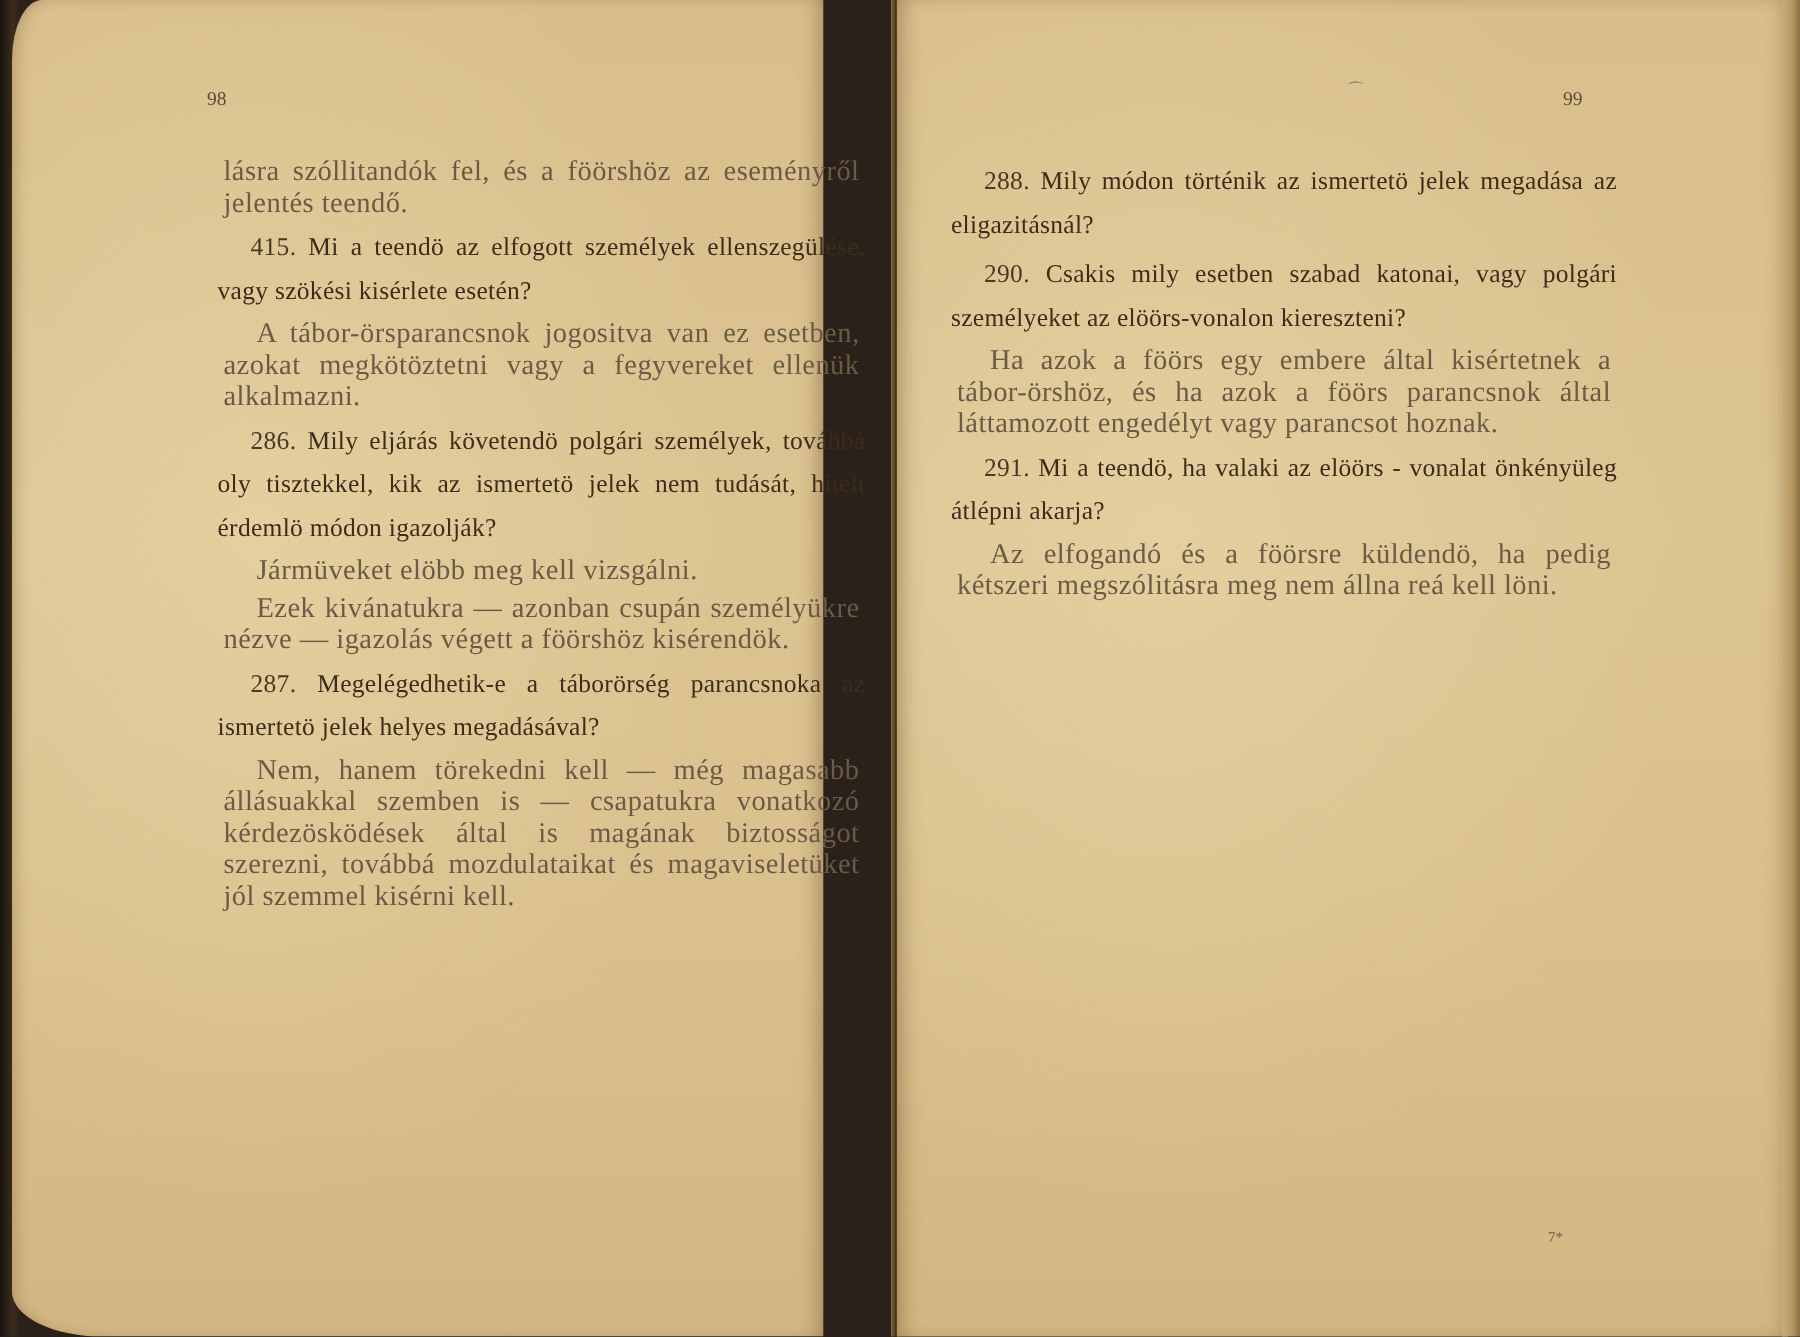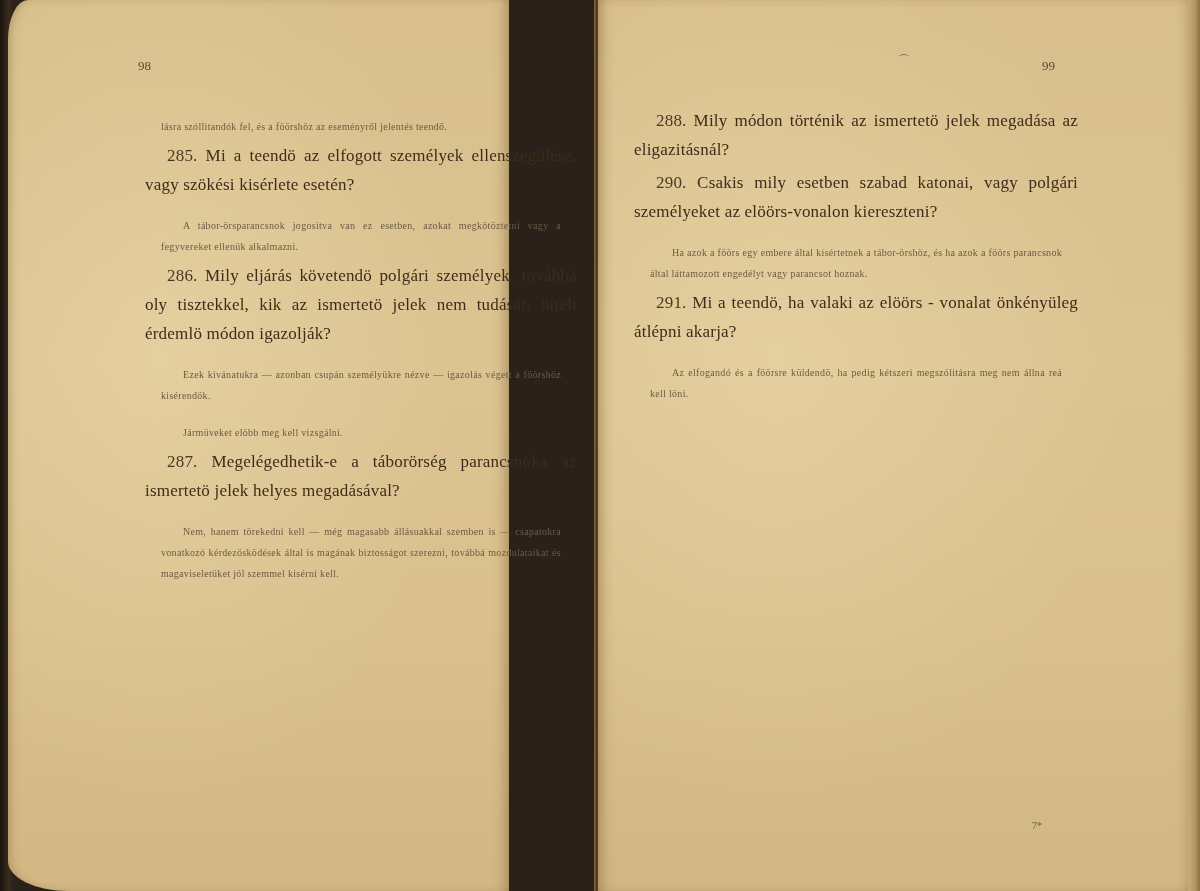--- a/index.html
+++ b/index.html
@@ -11,21 +11,21 @@
   .spread {
     position: absolute; left: 0; top: 0; width: 1200px; height: 891px;
   }
   .page {
     position: absolute; top: 0; height: 891px;
     background:
       radial-gradient(ellipse at 30% 40%, rgba(255,240,200,0.25), rgba(0,0,0,0) 60%),
       linear-gradient(180deg, #d8bf8c 0%, #dcc492 40%, #d9c08d 70%, #d2b783 100%);
   }
   .page.left {
-    left: 8px; width: 501px;
+    left: 8px; width: 541px;
     border-top-left-radius: 20px 40px;
     border-bottom-left-radius: 60px 30px;
     box-shadow: inset -10px 0 14px -8px rgba(90,60,20,0.45), inset 8px 0 10px -6px rgba(90,60,20,0.3);
   }
   .page.right {
     left: 598px; width: 594px;
     box-shadow: inset 10px 0 14px -8px rgba(90,60,20,0.45), inset -10px 0 12px -6px rgba(110,80,40,0.35);
   }
   .gutter {
     position: absolute; left: 594px; top: 0; width: 6px; height: 891px;
@@ -48,22 +48,22 @@
   .sig { position: absolute; left: 434px; top: 820px; font-size: 10px; color: #6a5a46; }
 
   .text {
     position: absolute; top: 100px;
     color: #3f2f1e;
   }
   .page.left .text { left: 137px; width: 432px; }
   .page.right .text { left: 36px; width: 444px; top: 102px; }
 
   .answer {
-    font-size: 10px; line-height: 21px; color: #6b5a45;
-    text-align: justify; margin: 16px;
+    font-size: 19px; line-height: 21px; color: #6b5a45;
+    text-align: justify; margin: 4px;
     letter-spacing: 0.3px;
   }
   .answer.indent { text-indent: 22px; }
   .question {
     font-size: 17px; line-height: 29px; color: #3d2c1a;
     text-align: justify; margin: 4px 0 3px 0;
     text-indent: 22px;
     letter-spacing: 0.2px;
   }
   .qnum { color: #4a3826; }
@@ -73,26 +73,26 @@
 <body>
 
 <div class="spread">
   <div class="left-edge"></div>
 
   <div class="page left">
     <div class="folio">98</div>
     <div class="text">
       <p class="answer block">lásra szóllitandók fel, és a föörshöz az eseményről jelentés teendő.</p>
 
-      <p class="question"><span class="qnum">285.</span> <span>Mi a teendö az elfogott személyek ellenszegülése, vagy szökési kisérlete esetén?</span></p>
+      <p class="question"><span class="qnum">415.</span> <span>Mi a teendö az elfogott személyek ellenszegülése, vagy szökési kisérlete esetén?</span></p>
       <p class="answer indent block">A tábor-örsparancsnok jogositva van ez esetben, azokat megkötöztetni vagy a fegyvereket ellenük alkalmazni.</p>
 
       <p class="question"><span class="qnum">286.</span> <span>Mily eljárás követendö polgári személyek, továbbá oly tisztekkel, kik az ismertetö jelek nem tudását, hitelt érdemlö módon igazolják?</span></p>
+      <p class="answer indent block">Jármüveket elöbb meg kell vizsgálni.</p>
       <p class="answer indent">Ezek kivánatukra — azonban csupán személyükre nézve — igazolás végett a föörshöz kisérendök.</p>
-      <p class="answer indent block">Jármüveket elöbb meg kell vizsgálni.</p>
 
       <p class="question"><span class="qnum">287.</span> <span>Megelégedhetik-e a táborörség parancsnoka az ismertetö jelek helyes megadásával?</span></p>
       <p class="answer indent block">Nem, hanem törekedni kell — még magasabb állásuakkal szemben is — csapatukra vonatkozó kérdezösködések által is magának biztosságot szerezni, továbbá mozdulataikat és magaviseletüket jól szemmel kisérni kell.</p>
     </div>
   </div>
 
   <div class="gutter"></div>
 
   <div class="page right">
     <div class="caret-mark">⌒</div>

